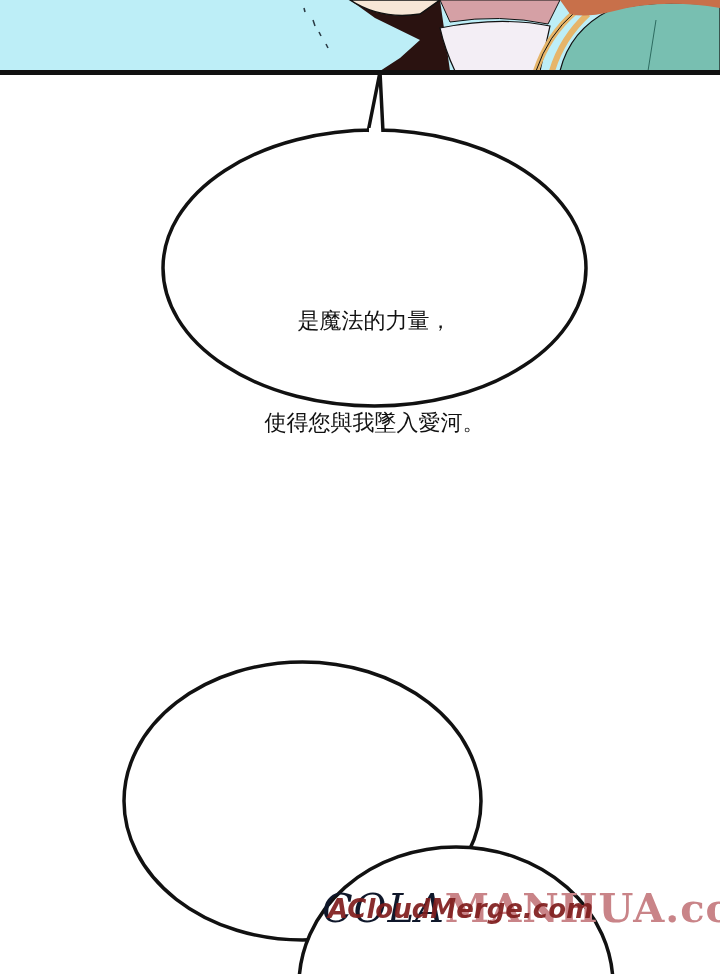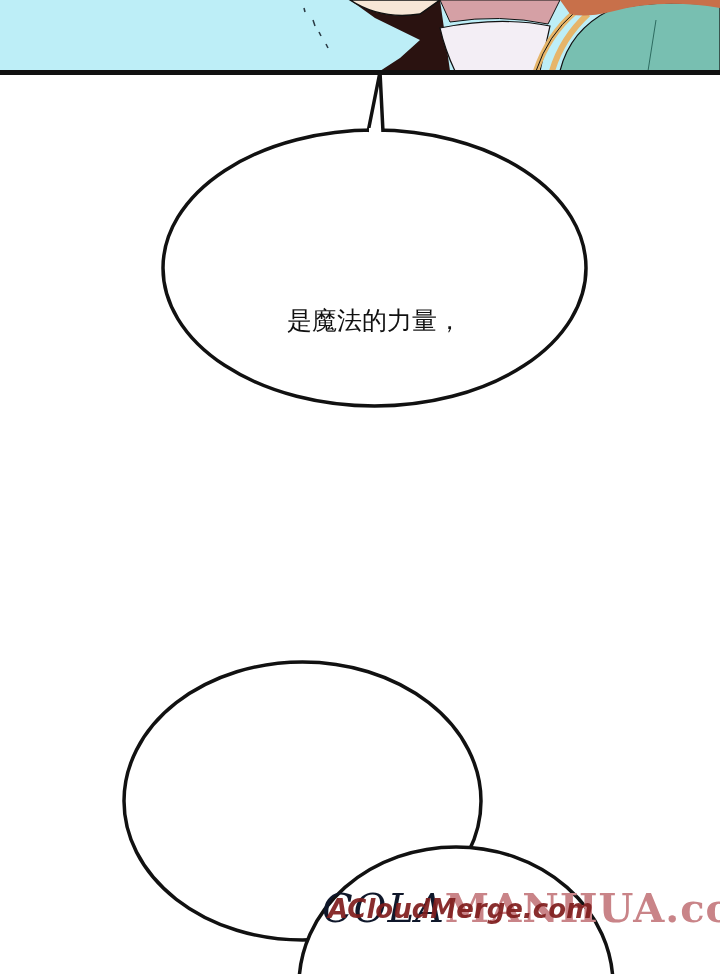--- a/index.html
+++ b/index.html
@@ -12,21 +12,21 @@
       position: absolute; left: 0; top: 0; width: 720px; height: 71px;
       overflow: hidden;
       background: linear-gradient(180deg, #bdeef7 0%, #c6f1f9 100%);
     }
     .panel-border {
       position: absolute; left: 0; top: 70px; width: 720px; height: 5px; background: #111;
     }
     .bubble-svg { position: absolute; left: 0; top: 0; }
     .bubble-text {
       position: absolute; text-align: center; color: #111;
-      font-size: 25px; line-height: 34px; white-space: pre;
+      font-size: 22px; line-height: 34px; white-space: pre;
     }
     .watermark {
       position: absolute; white-space: nowrap; font-weight: bold;
     }
     .wm1 { left: 322px; top: 884px; font-size: 40px; letter-spacing: 1px; }
     .wm1 .cola { color: #0f172a; font-family: "DejaVu Serif", serif; font-style: italic; font-weight: normal; }
     .wm1 .manhua { color: #c98488; font-family: "DejaVu Serif", serif; }
     .wm2 { left: 328px; top: 894px; font-size: 26px; color: #7f1d1d; font-style: italic; font-family: "DejaVu Sans", sans-serif; opacity: 0.92; }
   </style>
 </head>
@@ -75,20 +75,21 @@
     <ellipse cx="302.5" cy="801" rx="178.5" ry="139" fill="#fff" stroke="#111" stroke-width="3.5"></ellipse>
   </g>
 
   <g>
     <ellipse cx="456" cy="985" rx="157" ry="138" fill="#fff" stroke="#111" stroke-width="3.5"></ellipse>
   </g>
 </svg>
 
 <div class="bubble-text" style="left:163px; top:236px; width:423px;">
   <div>是魔法的力量，</div>
+  <div>使得您與我墜入愛河。</div>
 </div>
 
 <div class="bubble-text" style="left:124px; top:748px; width:357px;">
   
 </div>
 
 <div class="bubble-text" style="left:300px; top:926px; width:312px;">
   
   
 </div>

